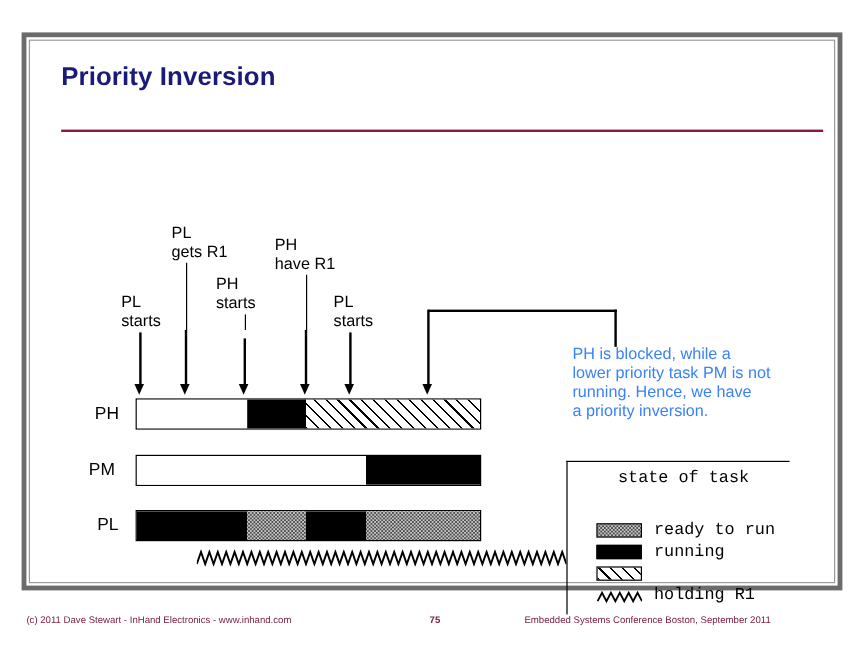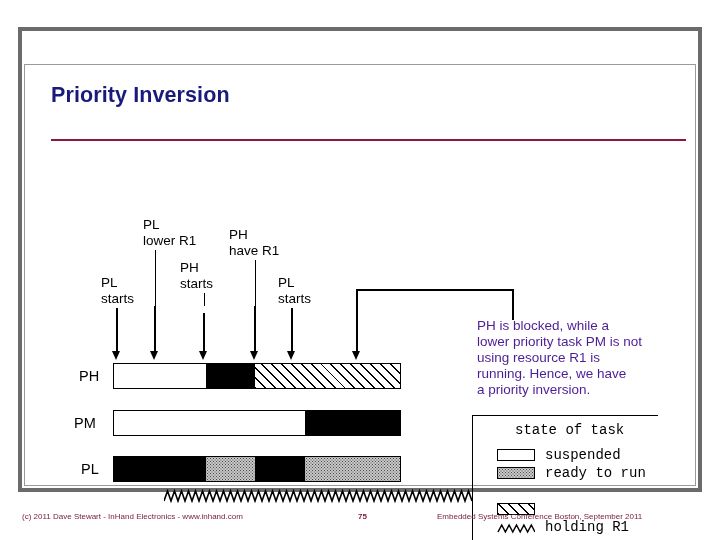--- a/index.html
+++ b/index.html
@@ -28,21 +28,20 @@
   }
   #slide-inner {
     position: absolute;
     left: 2px;
     top: 2px;
     right: 2px;
     bottom: 2px;
     border: 1px solid #9a9a9a;
     box-sizing: border-box;
     background: #ffffff;
-    margin-top: 31px;
   }
 
   
   #title-block {
     position: absolute;
     left: 26px;
     top: 17px;
     width: 560px;
   }
   .title-line {
@@ -161,21 +160,21 @@
   }
 
   
   #callout {
     position: absolute;
     left: 452px;
     top: 253px;
     width: 235px;
     font-size: 13.5px;
     line-height: 16px;
-    color: #4c1d95;
+    color: #3b82f6;
   }
 
   
   #legend {
     position: absolute;
     left: 447px;
     top: 350px;
     width: 186px;
     height: 128px;
     border-top: 1.6px solid #000000;
@@ -245,21 +244,21 @@
     <div id="title-rule"></div>
 
     <div id="diagram">
 
       <div class="annot" style="left:76px; top:210px;">
         <div>PL</div>
         <div>starts</div>
       </div>
       <div class="annot" style="left:118px; top:152px;">
         <div>PL</div>
-        <div>lower R1</div>
+        <div>gets R1</div>
       </div>
       <div class="annot" style="left:155px; top:195px;">
         <div>PH</div>
         <div>starts</div>
       </div>
       <div class="annot" style="left:204px; top:162px;">
         <div>PH</div>
         <div>have R1</div>
       </div>
       <div class="annot" style="left:253px; top:210px;">
@@ -314,38 +313,37 @@
 
       <div id="holding-zigzag">
         <svg width="308" height="14" viewBox="0 0 308 14" preserveAspectRatio="none">
           <path d="M0,12 L3.5,2 L7,12 L10.5,2 L14,12 L17.5,2 L21,12 L24.5,2 L28,12 L31.5,2 L35,12 L38.5,2 L42,12 L45.5,2 L49,12 L52.5,2 L56,12 L59.5,2 L63,12 L66.5,2 L70,12 L73.5,2 L77,12 L80.5,2 L84,12 L87.5,2 L91,12 L94.5,2 L98,12 L101.5,2 L105,12 L108.5,2 L112,12 L115.5,2 L119,12 L122.5,2 L126,12 L129.5,2 L133,12 L136.5,2 L140,12 L143.5,2 L147,12 L150.5,2 L154,12 L157.5,2 L161,12 L164.5,2 L168,12 L171.5,2 L175,12 L178.5,2 L182,12 L185.5,2 L189,12 L192.5,2 L196,12 L199.5,2 L203,12 L206.5,2 L210,12 L213.5,2 L217,12 L220.5,2 L224,12 L227.5,2 L231,12 L234.5,2 L238,12 L241.5,2 L245,12 L248.5,2 L252,12 L255.5,2 L259,12 L262.5,2 L266,12 L269.5,2 L273,12 L276.5,2 L280,12 L283.5,2 L287,12 L290.5,2 L294,12 L297.5,2 L301,12 L304.5,2 L308,12" fill="none" stroke="#000000" stroke-width="1.6"></path>
         </svg>
       </div>
 
       <div id="callout">
         <div>PH is blocked, while a</div>
         <div>lower priority task PM is not</div>
-        <div>using resource R1 is</div>
         <div>running. Hence, we have</div>
         <div>a priority inversion.</div>
       </div>
 
       <div id="legend">
         <div id="legend-title">state of task</div>
 
-        <div class="legend-row" style="top:30px;">
-          <div class="legend-swatch seg-suspended"></div>
-          <div class="legend-text">suspended</div>
-        </div>
 
         <div class="legend-row" style="top:48px;">
           <div class="legend-swatch seg-ready"></div>
           <div class="legend-text">ready to run</div>
         </div>
 
+        <div class="legend-row" style="top:66px;">
+          <div class="legend-swatch seg-running"></div>
+          <div class="legend-text">running</div>
+        </div>
 
         <div class="legend-row" style="top:84px;">
           <div class="legend-swatch seg-blocked"></div>
         </div>
 
         <div class="legend-row" style="top:102px;align-items:center;">
           <div class="legend-zig">
             <svg width="38" height="12" viewBox="0 0 38 12" preserveAspectRatio="none">
               <path d="M1,10 L4.7,3 L8.4,10 L12.1,3 L15.8,10 L19.5,3 L23.2,10 L26.9,3 L30.6,10 L34.3,3 L38,10" fill="none" stroke="#000000" stroke-width="1.5"></path>
             </svg>

